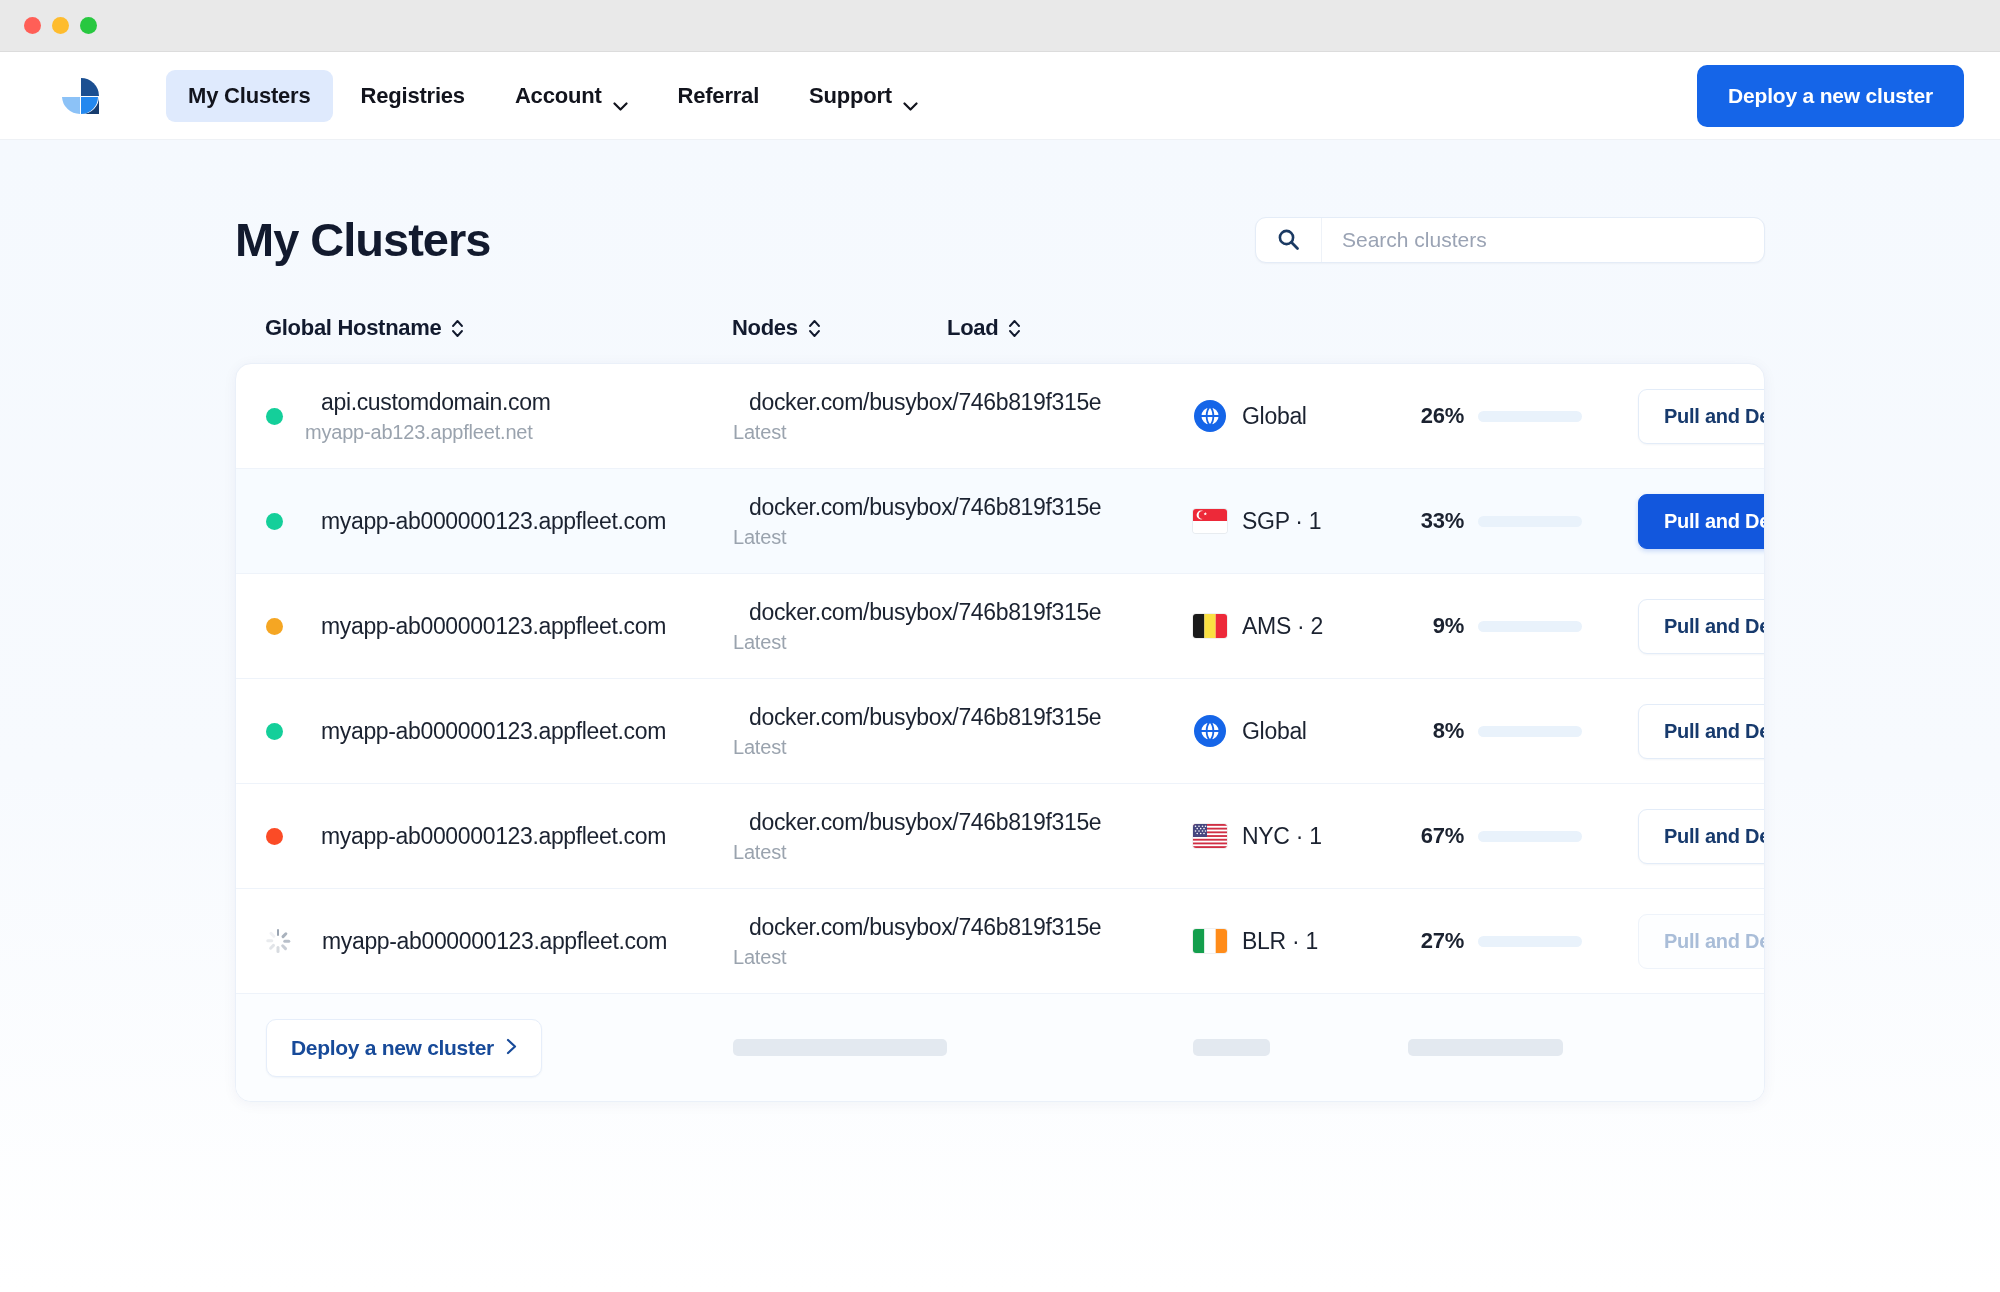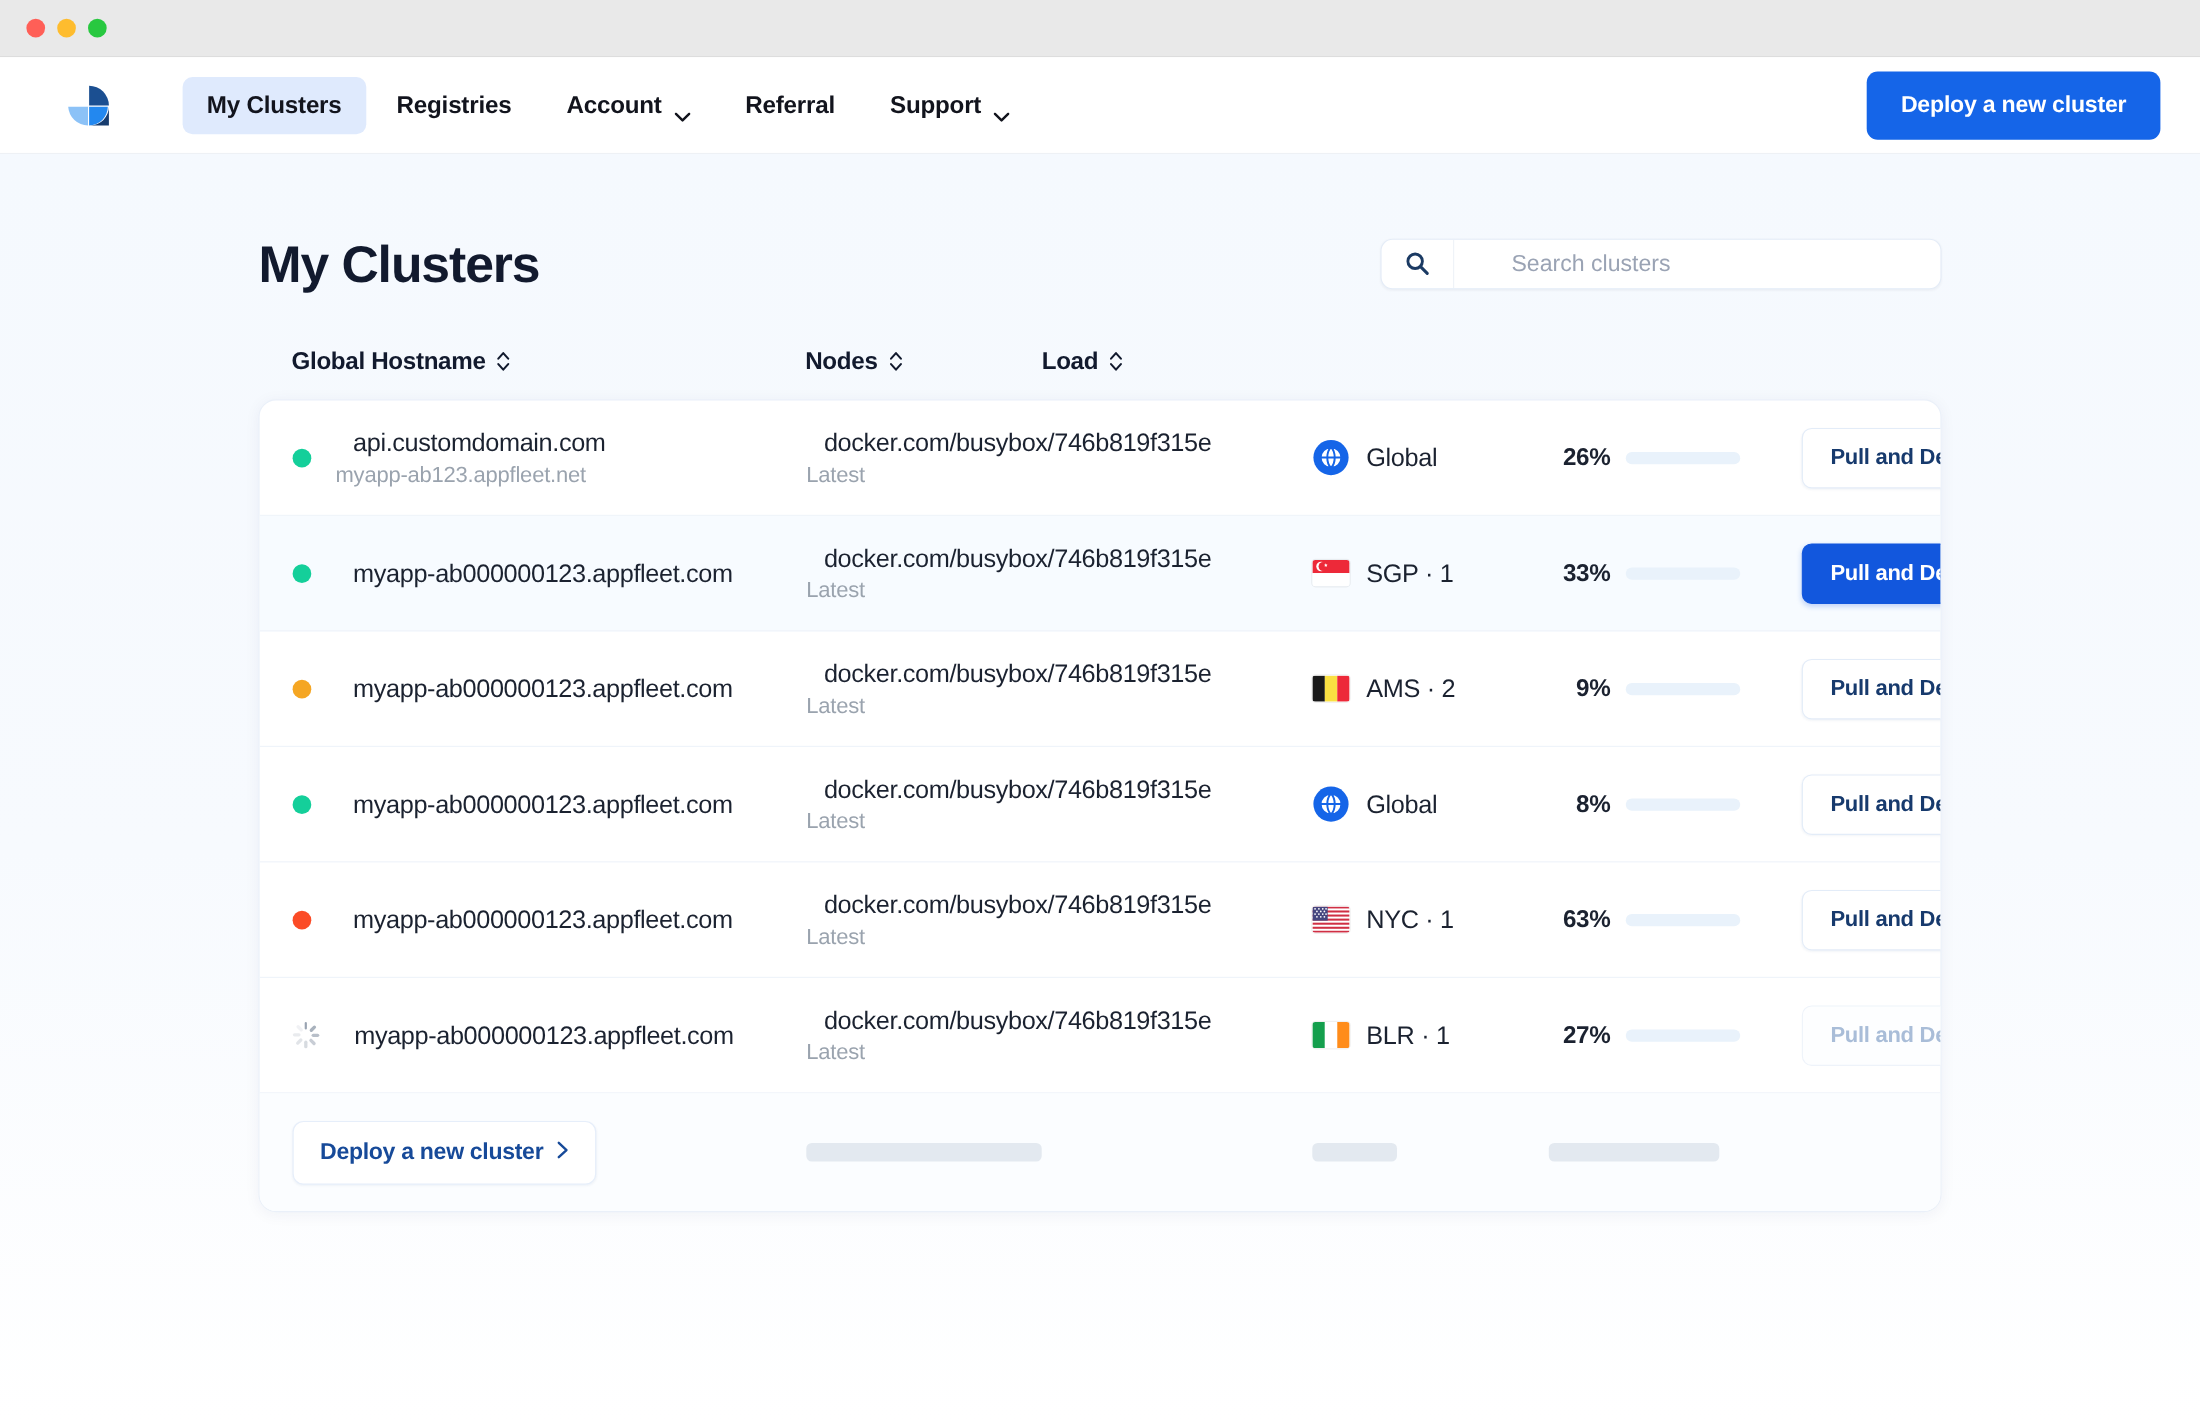--- a/index.html
+++ b/index.html
@@ -112,21 +112,20 @@
     margin-left: auto;
     display: flex;
     align-items: stretch;
     width: 510px;
     height: 46px;
     background: #ffffff;
     border: 1px solid #e4ecf7;
     border-radius: 11px;
     box-shadow: 0 1px 2px rgba(18,26,46,.04);
     overflow: hidden;
-    gap: 32px;
   }
   .search-ico {
     width: 66px;
     display: flex;
     align-items: center;
     justify-content: center;
     border-right: 1px solid #eef2f8;
     color: #1b3a63;
     cursor: pointer;
   }
@@ -600,21 +599,21 @@
                       <circle cx="7.7" cy="9.5" r=".8"></circle>
                       <circle cx="11" cy="9.5" r=".8"></circle>
                     </g>
                 </svg>
               </span>
               <span class="node-label">NYC · 1</span>
             </div>
           </div>
           <div class="col-load">
             <div class="load-cell">
-              <span class="load-pct">63%</span>
+              <span class="load-pct">67%</span>
               <span class="bar-track">
                 <span class="bar-fill" style="width: 67%; background: rgb(251, 75, 38);"></span>
               </span>
             </div>
           </div>
           <div class="col-act">
             <button class="btn-pull">Pull and Deploy</button>
           </div>
         </div>
 

